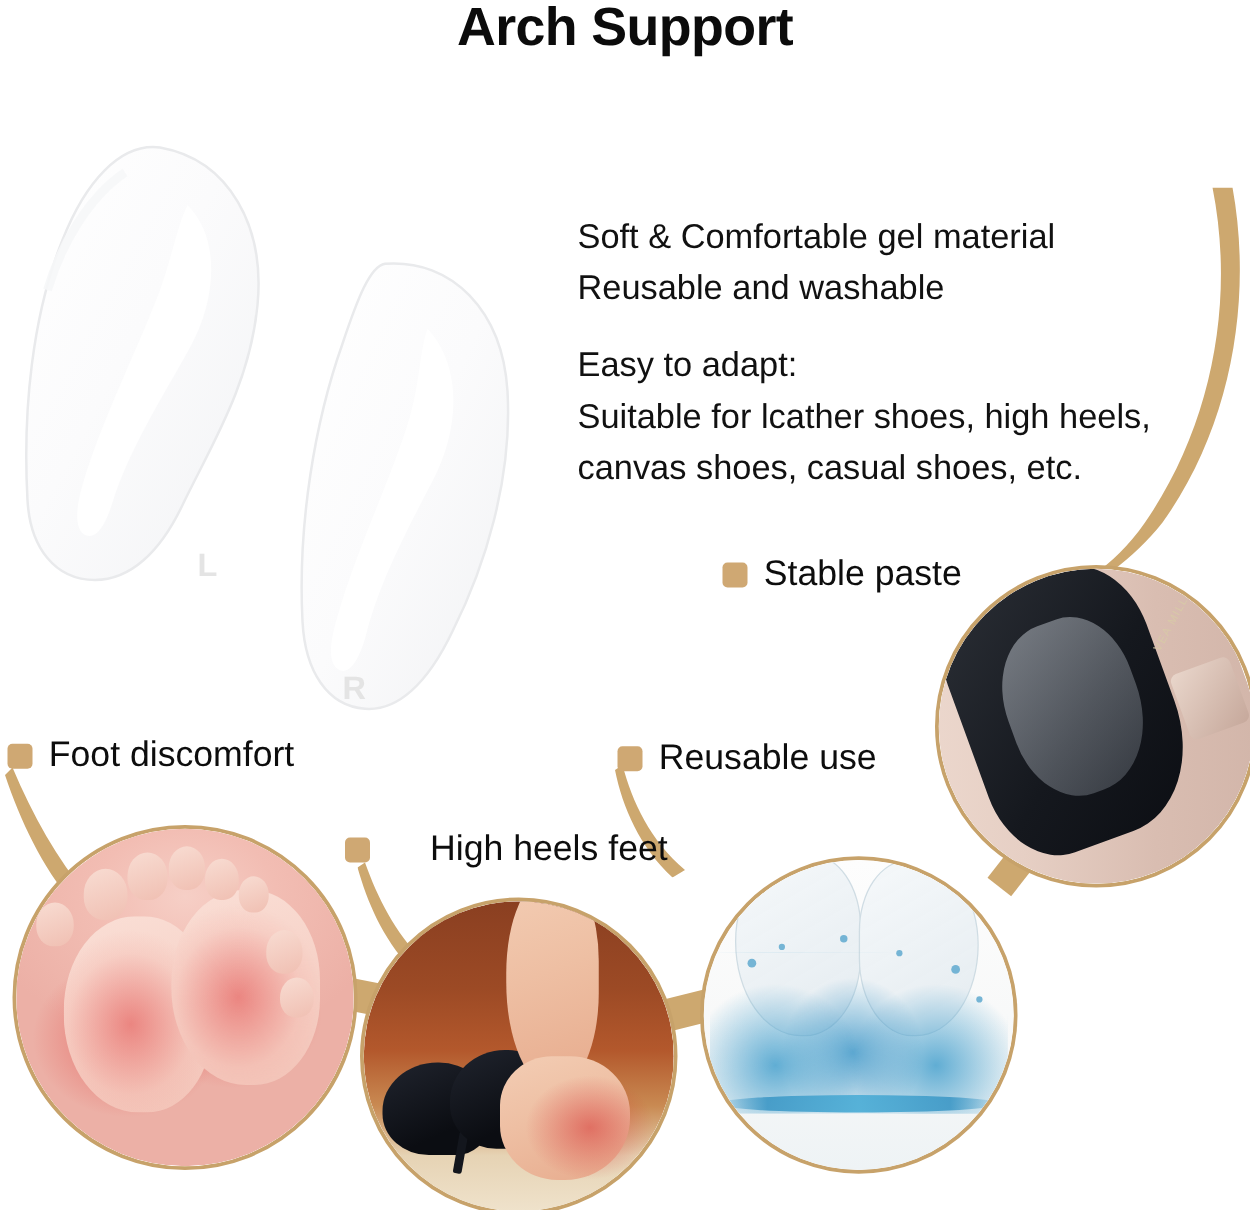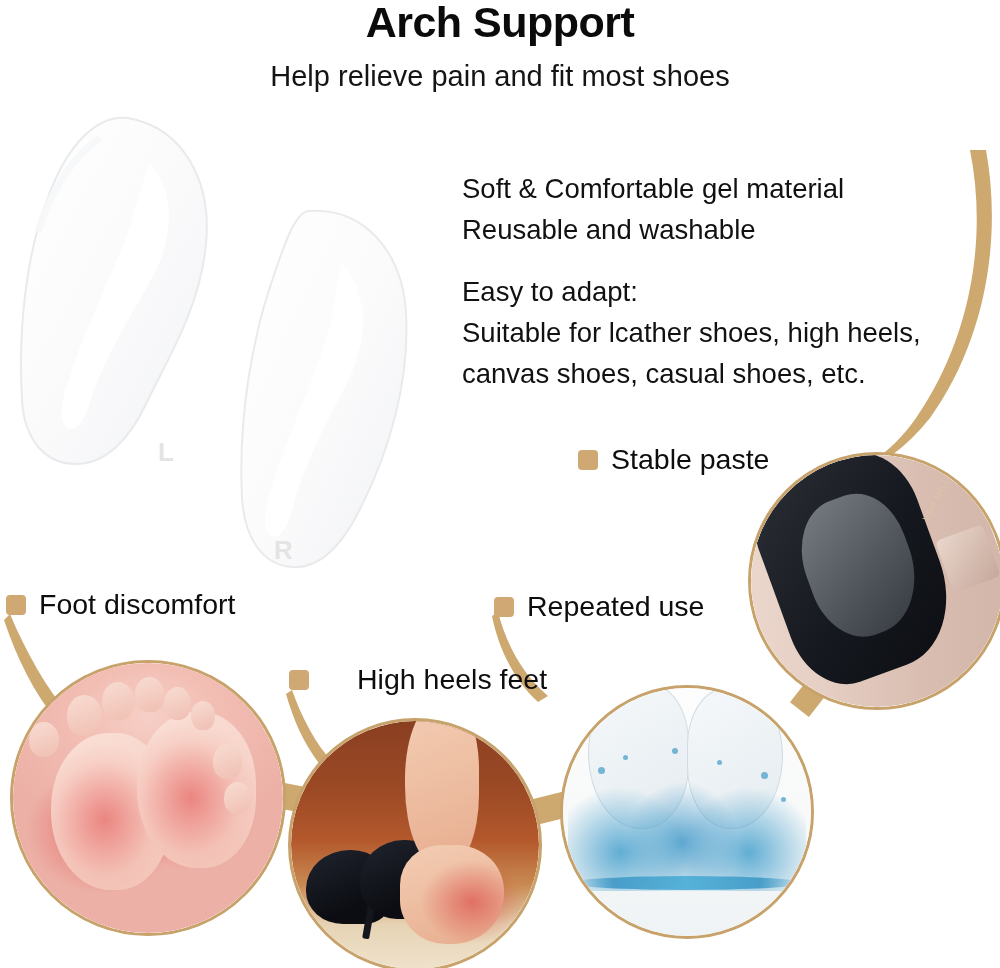--- a/index.html
+++ b/index.html
@@ -139,21 +139,20 @@
     position:absolute;color:#d8c8a8;font-size:9px;letter-spacing:1px;
     transform:rotate(-62deg);
   }
 </style>
 </head>
 <body>
 
 <div class="stage">
 
   <div class="title">Arch Support</div>
-  <div class="subtitle">Help relieve pain and fit most shoes</div>
 
   <svg class="swoop" style="left:820px;top:150px;width:185px;height:330px;" viewBox="0 0 185 330">
     <path d="M150 0 C 168 90, 150 190, 96 268 C 70 305, 40 322, 10 330
              L 26 330 C 58 318, 86 298, 110 268 C 166 190, 182 88, 166 0 Z" fill="#cda86f"></path>
   </svg>
 
   <div class="pad" style="left:8px;top:112px;width:215px;height:360px;">
     <svg width="215" height="360" viewBox="0 0 215 360">
       <defs>
         <linearGradient id="glL" x1="0" y1="0" x2="1" y2="1">
@@ -290,25 +289,25 @@
   <div class="bullet-row" style="left:578px;top:441px;">
     <span class="bullet"></span>
     <span class="bullet-txt">Stable paste</span>
   </div>
 
   <div class="bullet-row" style="left:6px;top:586px;">
     <span class="bullet"></span>
     <span class="bullet-txt">Foot discomfort</span>
   </div>
 
-  <div class="bullet-row" style="left:289px;top:661px;gap:48px;">
+  <div class="bullet-row" style="left:276px;top:661px;gap:48px;">
     <span class="bullet"></span>
     <span class="bullet-txt">High heels feet</span>
   </div>
 
   <div class="bullet-row" style="left:494px;top:588px;">
     <span class="bullet"></span>
     <span style="display:block;">
-      <span class="bullet-txt" style="display:block;">Repeated use</span>
+      <span class="bullet-txt" style="display:block;">Reusable use</span>
     </span>
   </div>
 
 </div>
 
 </body></html>

